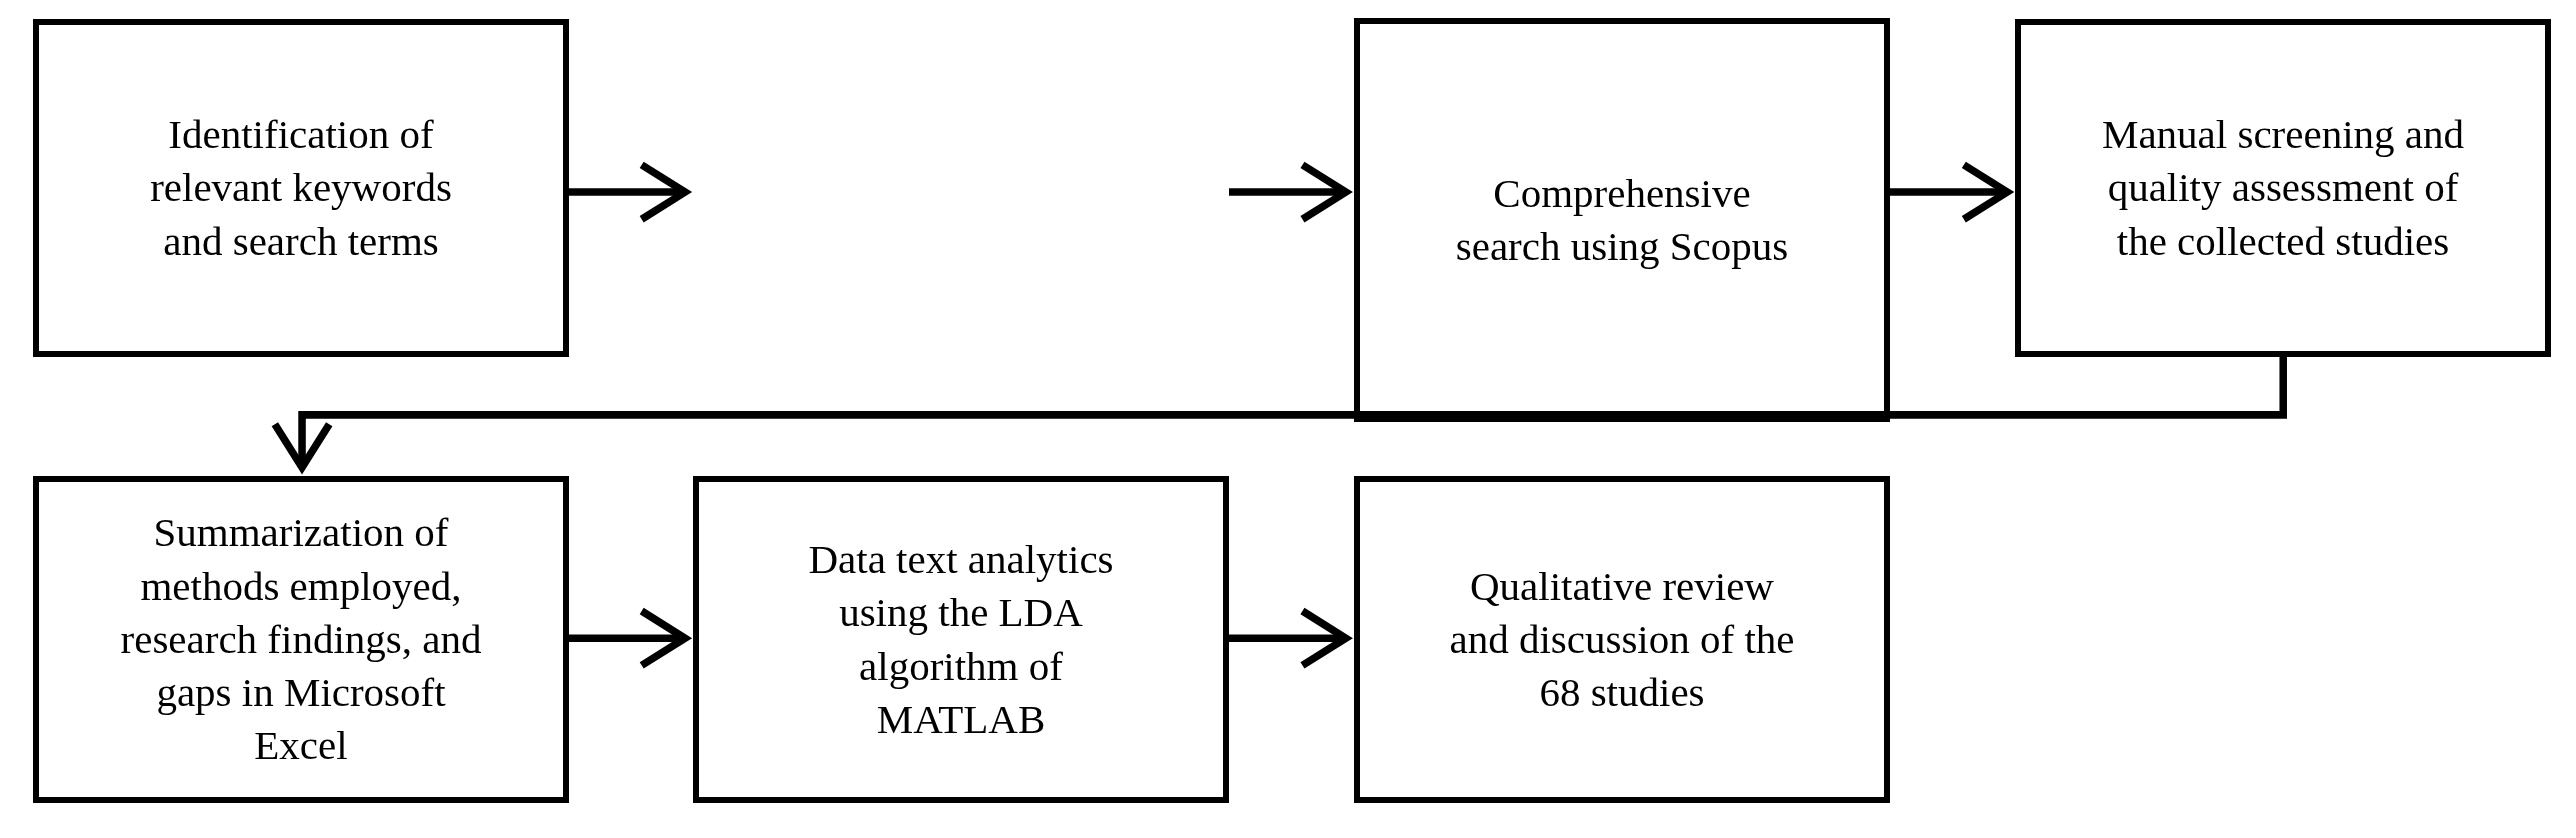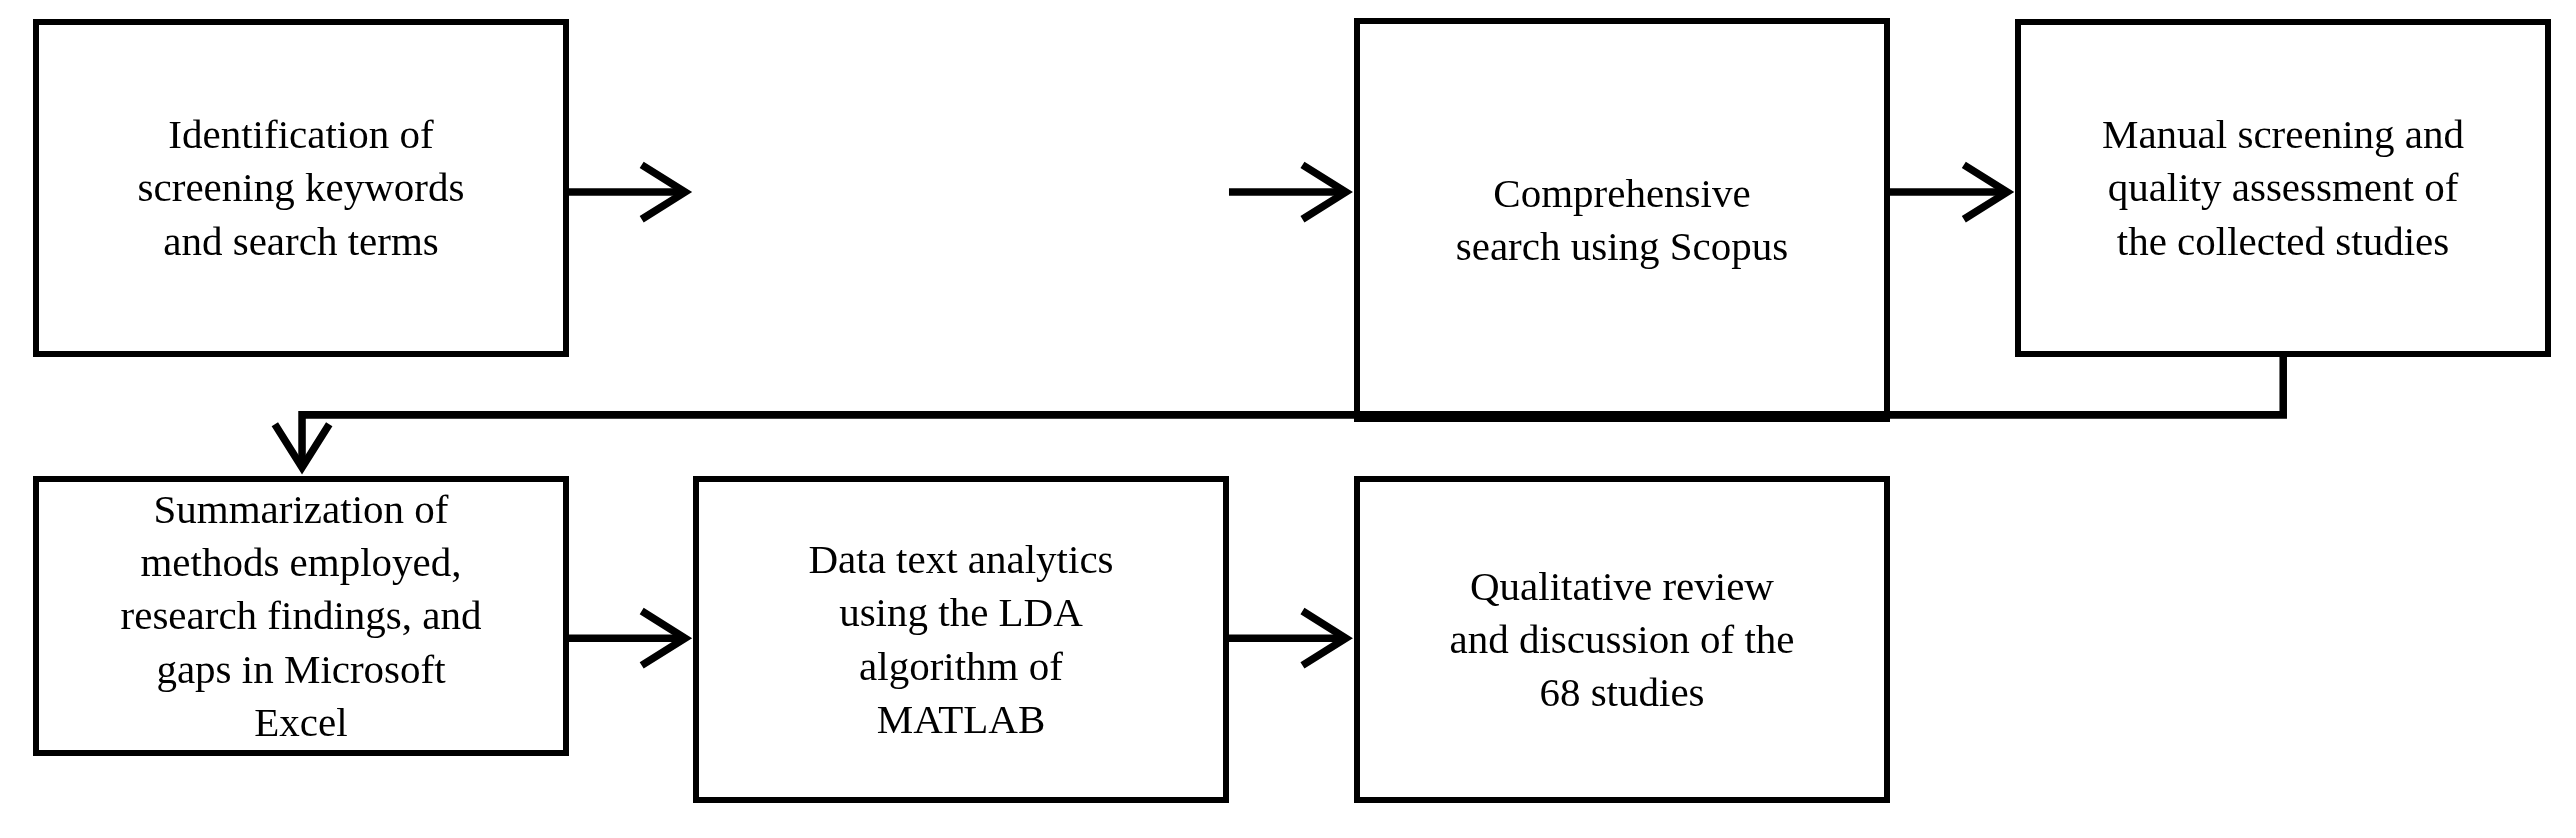--- a/index.html
+++ b/index.html
@@ -45,37 +45,37 @@
     overflow: visible;
   }
 </style>
 </head>
 <body>
 
 <div id="flowchart-canvas">
 
   <div class="node-box" style="left:33px; top:19px; width:536px; height:338px;">
     <span class="node-label">Identification of
-screening keywords
+relevant keywords
 and search terms</span>
   </div>
 
 
   <div class="node-box" style="left:1354px; top:18px; width:536px; height:404px;">
     <span class="node-label">Comprehensive
 search using Scopus</span>
   </div>
 
   <div class="node-box" style="left:2015px; top:19px; width:536px; height:338px;align-items:center;">
     <span class="node-label">Manual screening and
 quality assessment of
 the collected studies</span>
   </div>
 
-  <div class="node-box" style="left:33px; top:476px; width:536px; height:280px;">
+  <div class="node-box" style="left:33px; top:476px; width:536px; height:327px;">
     <span class="node-label">Summarization of
 methods employed,
 research findings, and
 gaps in Microsoft
 Excel</span>
   </div>
 
   <div class="node-box" style="left:693px; top:476px; width:536px; height:327px;">
     <span class="node-label">Data text analytics
 using the LDA

